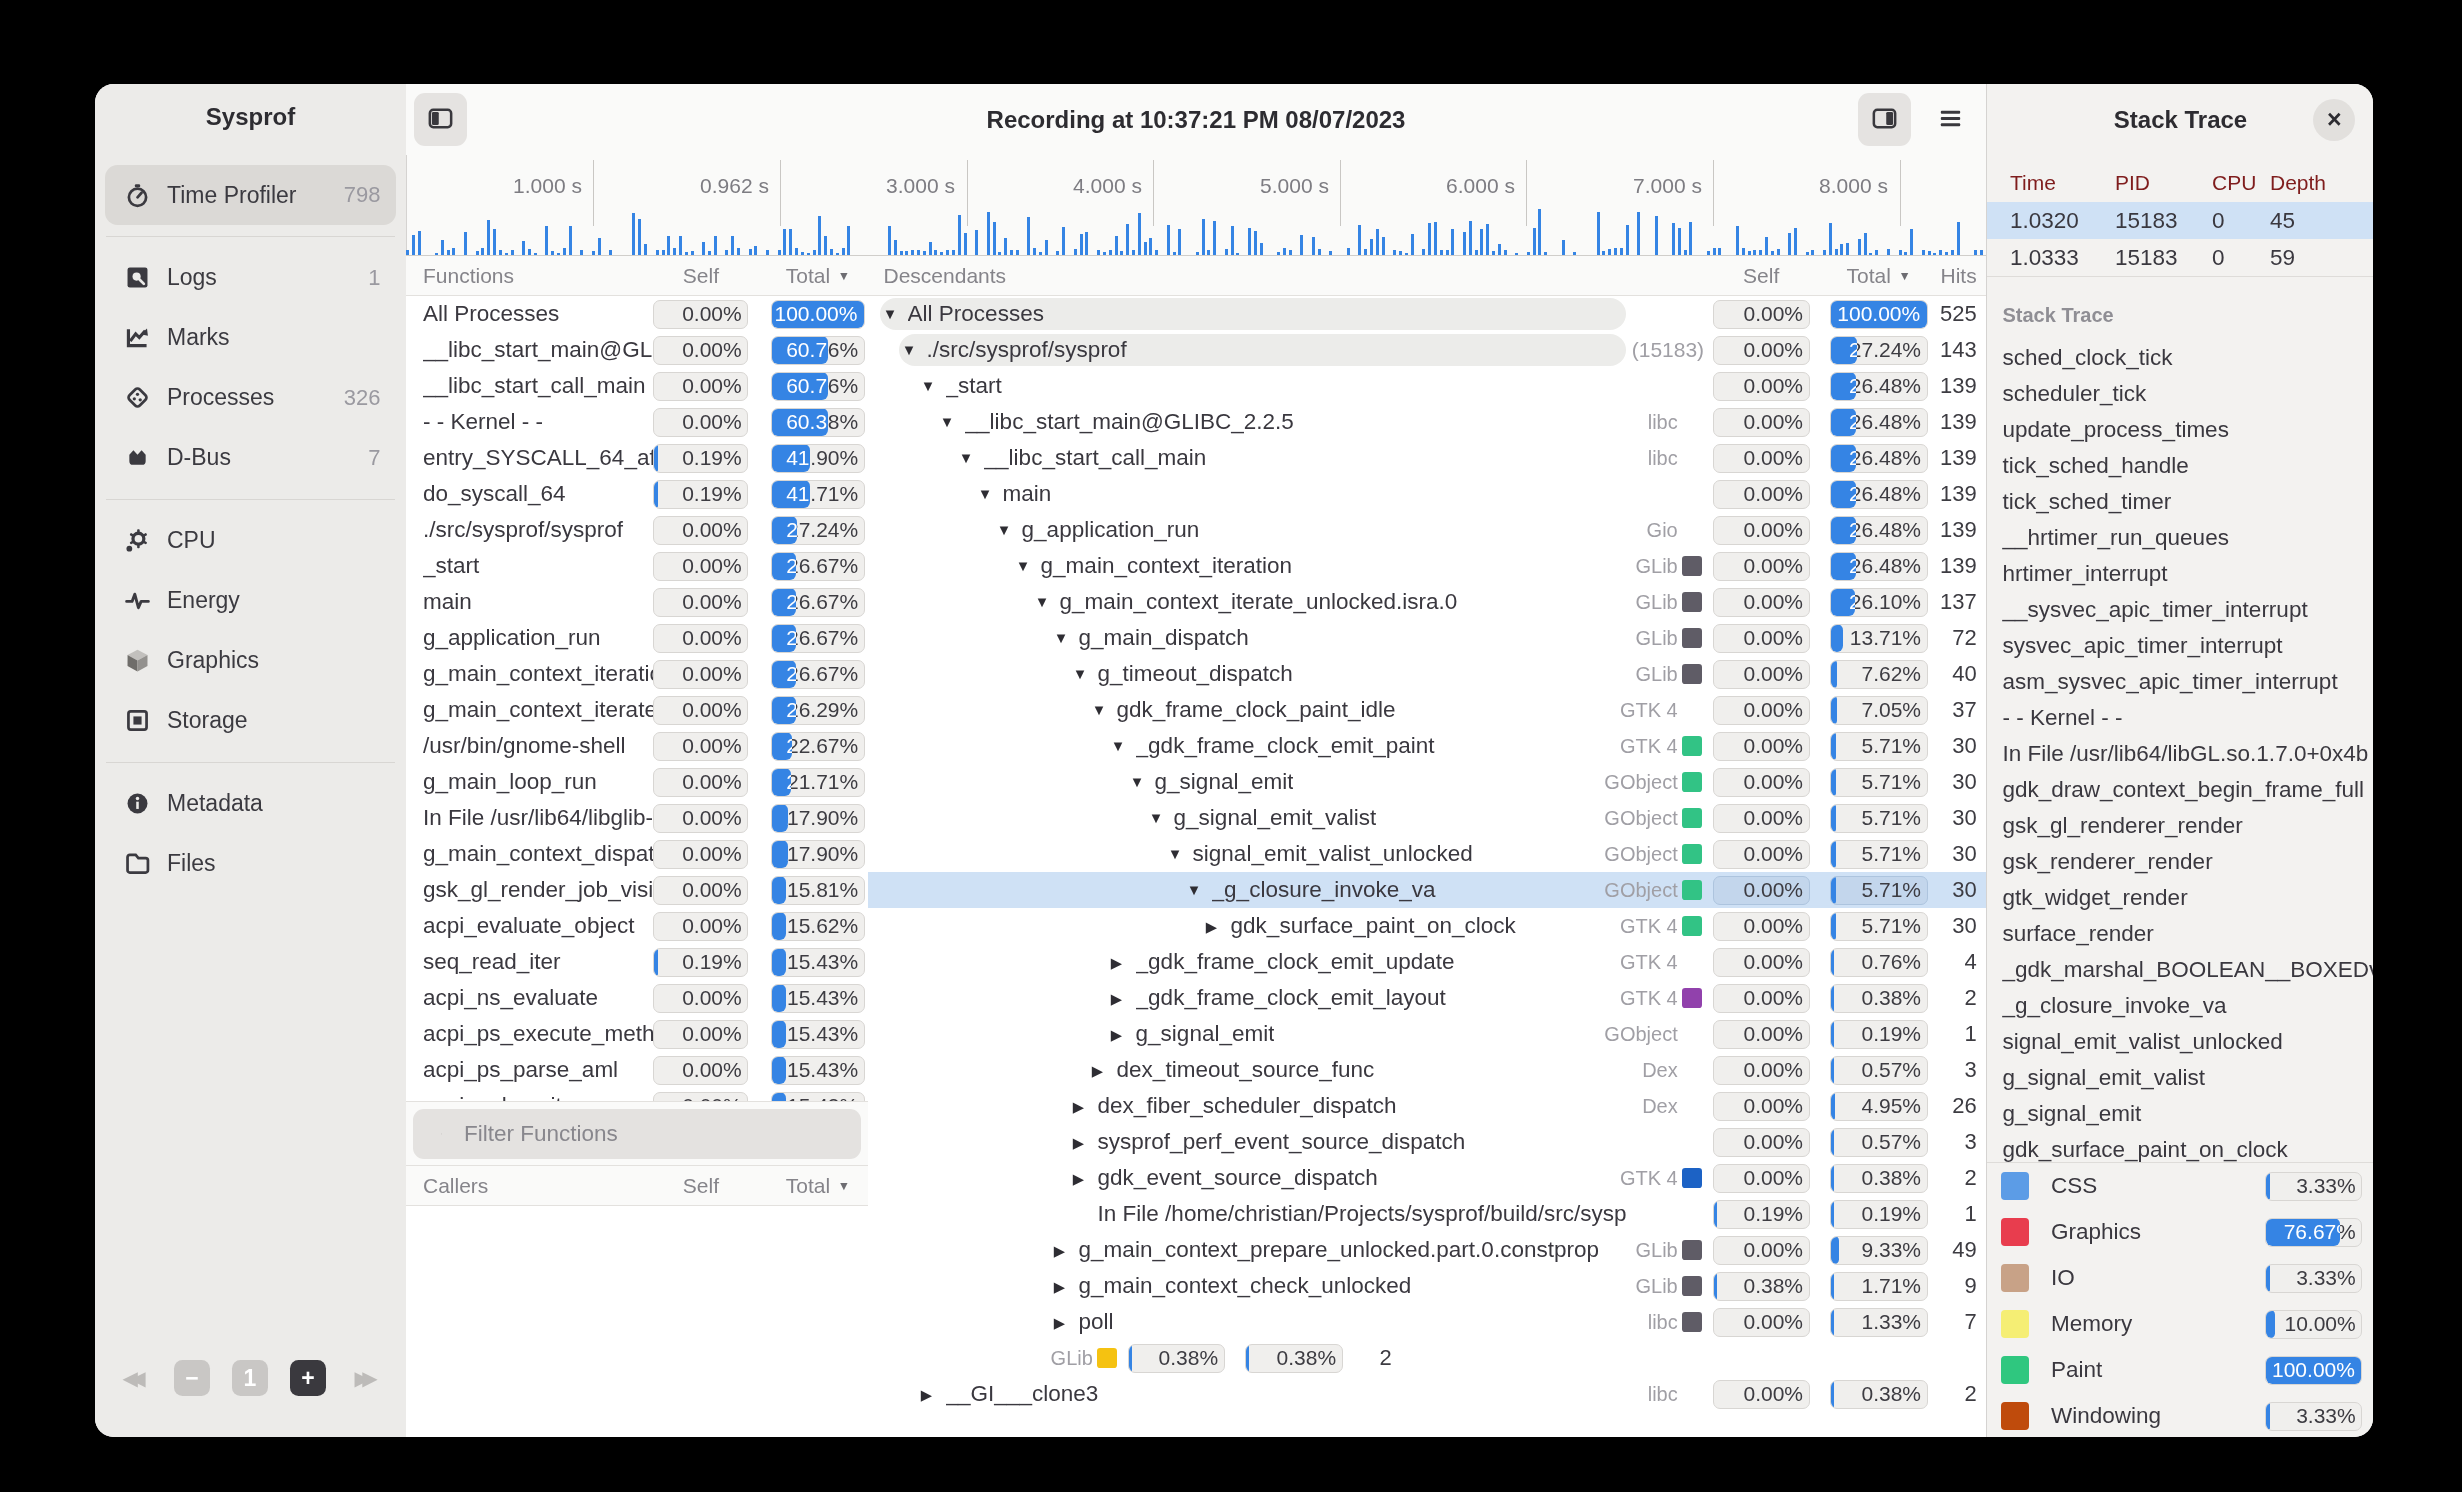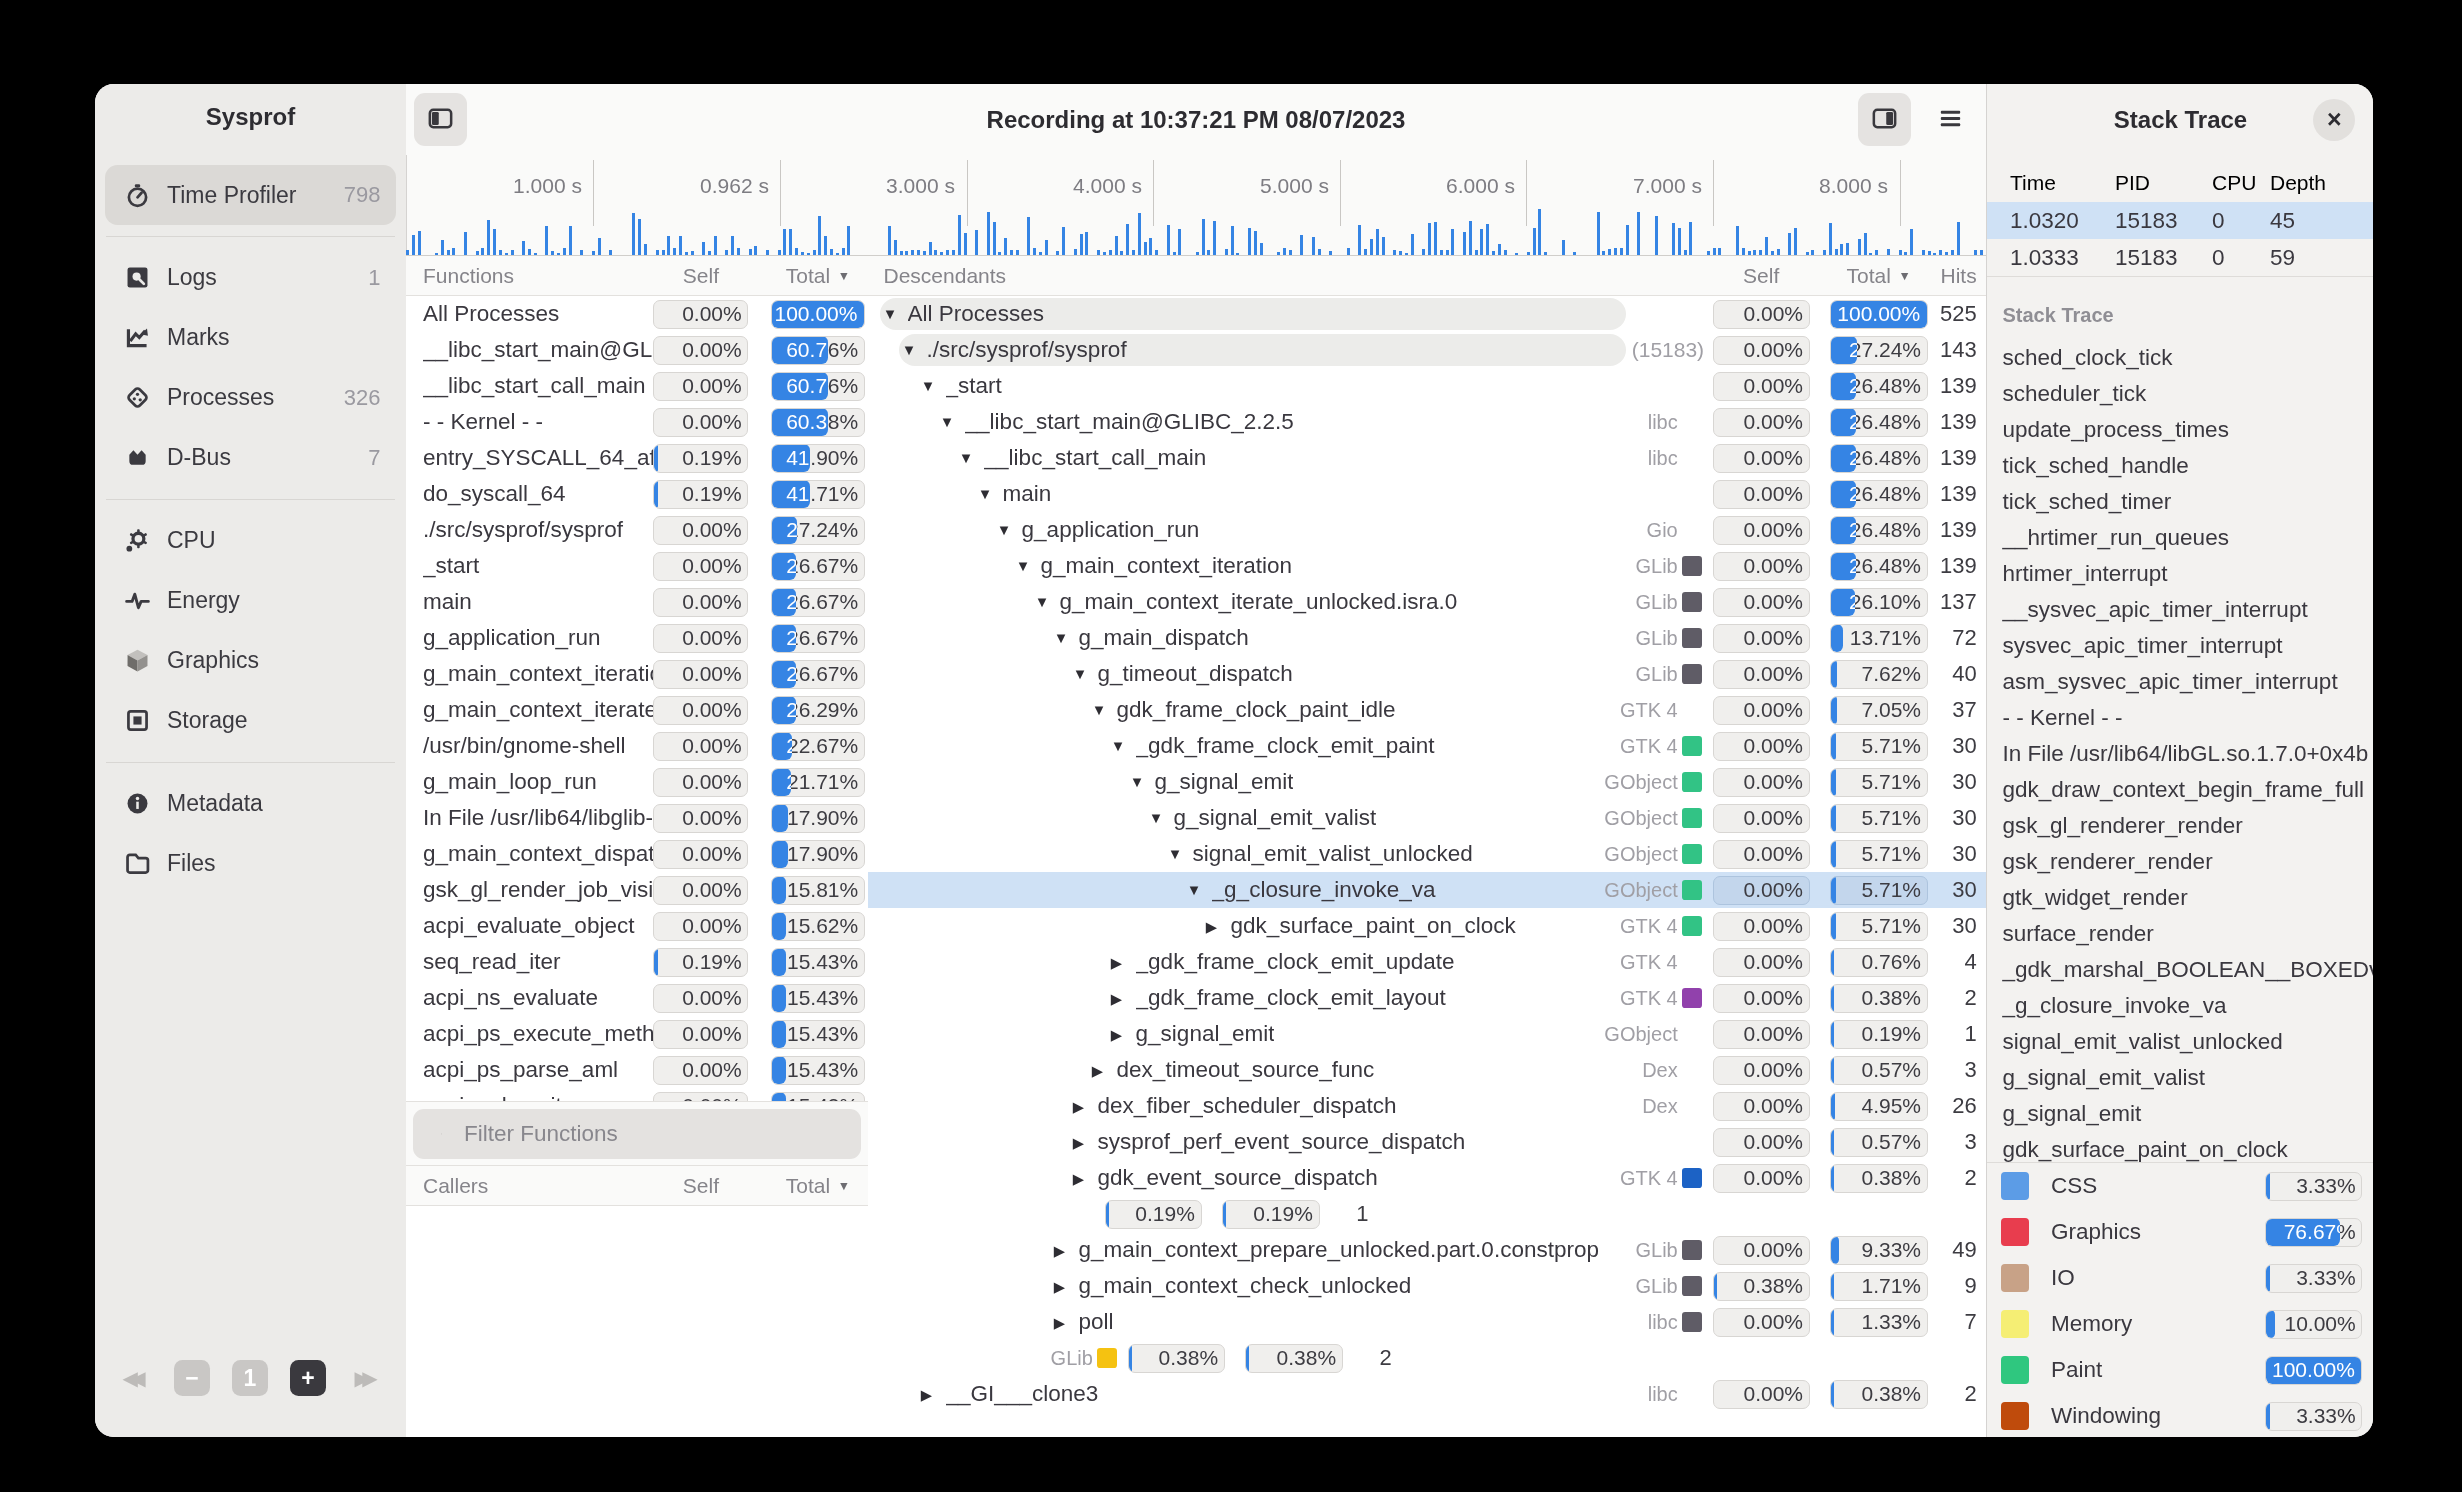--- a/index.html
+++ b/index.html
@@ -77,21 +77,21 @@
   .dlabel{font-size:22.5px;color:#3a383f;white-space:nowrap;overflow:hidden;}
   .dmeta{width:81px;flex-shrink:0;font-size:21px;color:#a09fa5;}
   .dlib{font-size:20px;color:#a09fa5;margin-right:4.6px;white-space:nowrap;}
   .dbadge{width:19.4px;height:19.4px;border-radius:3.1px;margin-right:11px;flex-shrink:0;}
   .cell.dself{width:97px;margin-right:20px;flex-shrink:0;}
   .cell.dtotal{width:98px;flex-shrink:0;}
   .dhits{width:49px;text-align:right;font-size:22px;color:#3d3c42;flex-shrink:0;}
   
   #stack-title{position:absolute;left:0;top:0;width:100%;height:71px;display:flex;align-items:center;justify-content:center;font-size:24px;font-weight:bold;color:#2d2c31;}
   #stack-close{position:absolute;right:18.6px;top:14.7px;width:42px;height:42px;border-radius:21px;background:#e2e0dd;display:flex;align-items:center;justify-content:center;font-size:25px;font-weight:bold;color:#2d2c31;}
-  #stack-table-head{position:absolute;left:0;top:80px;width:100%;height:37px;display:flex;align-items:center;padding-left:23px;box-sizing:border-box;font-size:21px;color:#000000;}
+  #stack-table-head{position:absolute;left:0;top:80px;width:100%;height:37px;display:flex;align-items:center;padding-left:23px;box-sizing:border-box;font-size:21px;color:#7f1d1d;}
   .st-time{width:105px;}.st-pid{width:97px;}.st-cpu{width:58px;}.st-depth{flex:1;}
   #stack-table-rows{position:absolute;left:0;top:118px;width:100%;}
   .strow{display:flex;align-items:center;height:37px;padding-left:23px;box-sizing:border-box;font-size:22.5px;color:#3a383f;}
   .strow.selected{background:#cfe1f5;}
   #stack-table-rows .rowsep{height:0.8px;background:#dedcd9;}
   #stack-section-label{position:absolute;left:15.5px;top:220px;font-size:20px;font-weight:bold;color:#8f8e94;}
   #stack-frames{position:absolute;left:0;top:256px;width:100%;}
   .sframe{height:36px;display:flex;align-items:center;padding-left:15.5px;box-sizing:border-box;font-size:22.5px;color:#3a383f;white-space:nowrap;overflow:hidden;}
   #stack-cats{position:absolute;left:0;top:1078px;width:100%;border-top:0.8px solid #dedcd9;}
   .catrow{height:46px;display:flex;align-items:center;padding-left:14px;padding-right:11.6px;box-sizing:border-box;}
@@ -1282,20 +1282,24 @@
           <div class="cell dtotal">
             <span class="ctext" style="width: 98px;">0.38%</span>
             <div class="cfill" style="width: 3.9px;">
               <span class="ctext" style="width: 98px;">0.38%</span>
             </div>
           </div>
           <span class="dhits">2</span>
         </div>
         <div class="drow">
           <span class="dind" style="width: 190px;"></span>
+          <div class="dwrap">
+            <span class="darrow"></span>
+            <span class="dlabel">In File /home/christian/Projects/sysprof/build/src/sysp</span>
+          </div>
           <span class="dlib"></span>
           <span class="dbadge" style="visibility: hidden;"></span>
           <div class="cell dself">
             <span class="ctext" style="width: 97px;">0.19%</span>
             <div class="cfill" style="width: 3.9px;">
               <span class="ctext" style="width: 97px;">0.19%</span>
             </div>
           </div>
           <div class="cell dtotal">
             <span class="ctext" style="width: 98px;">0.19%</span>

